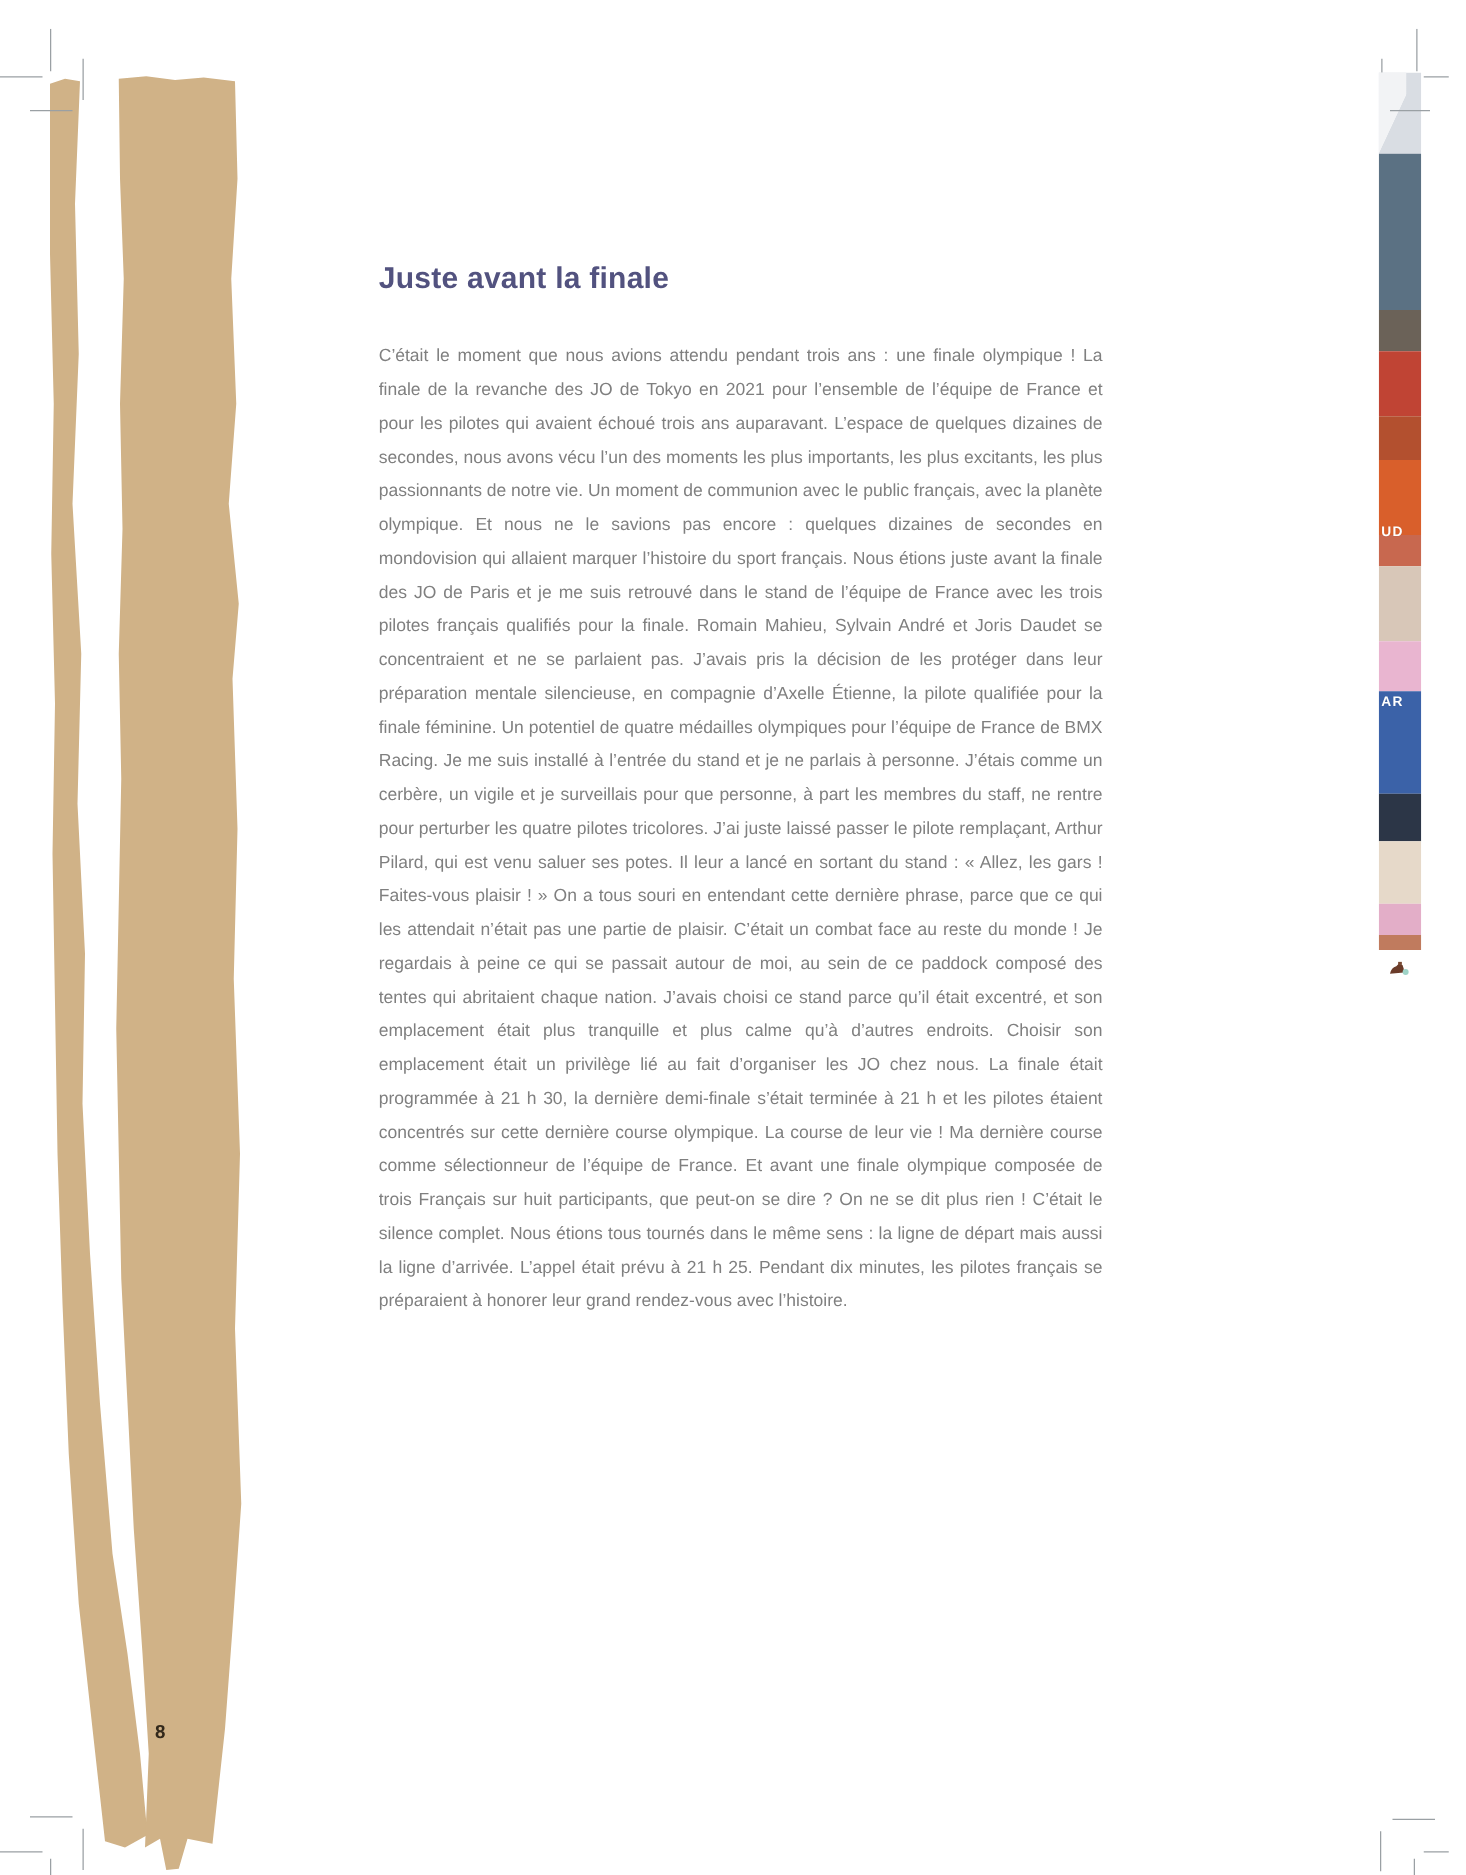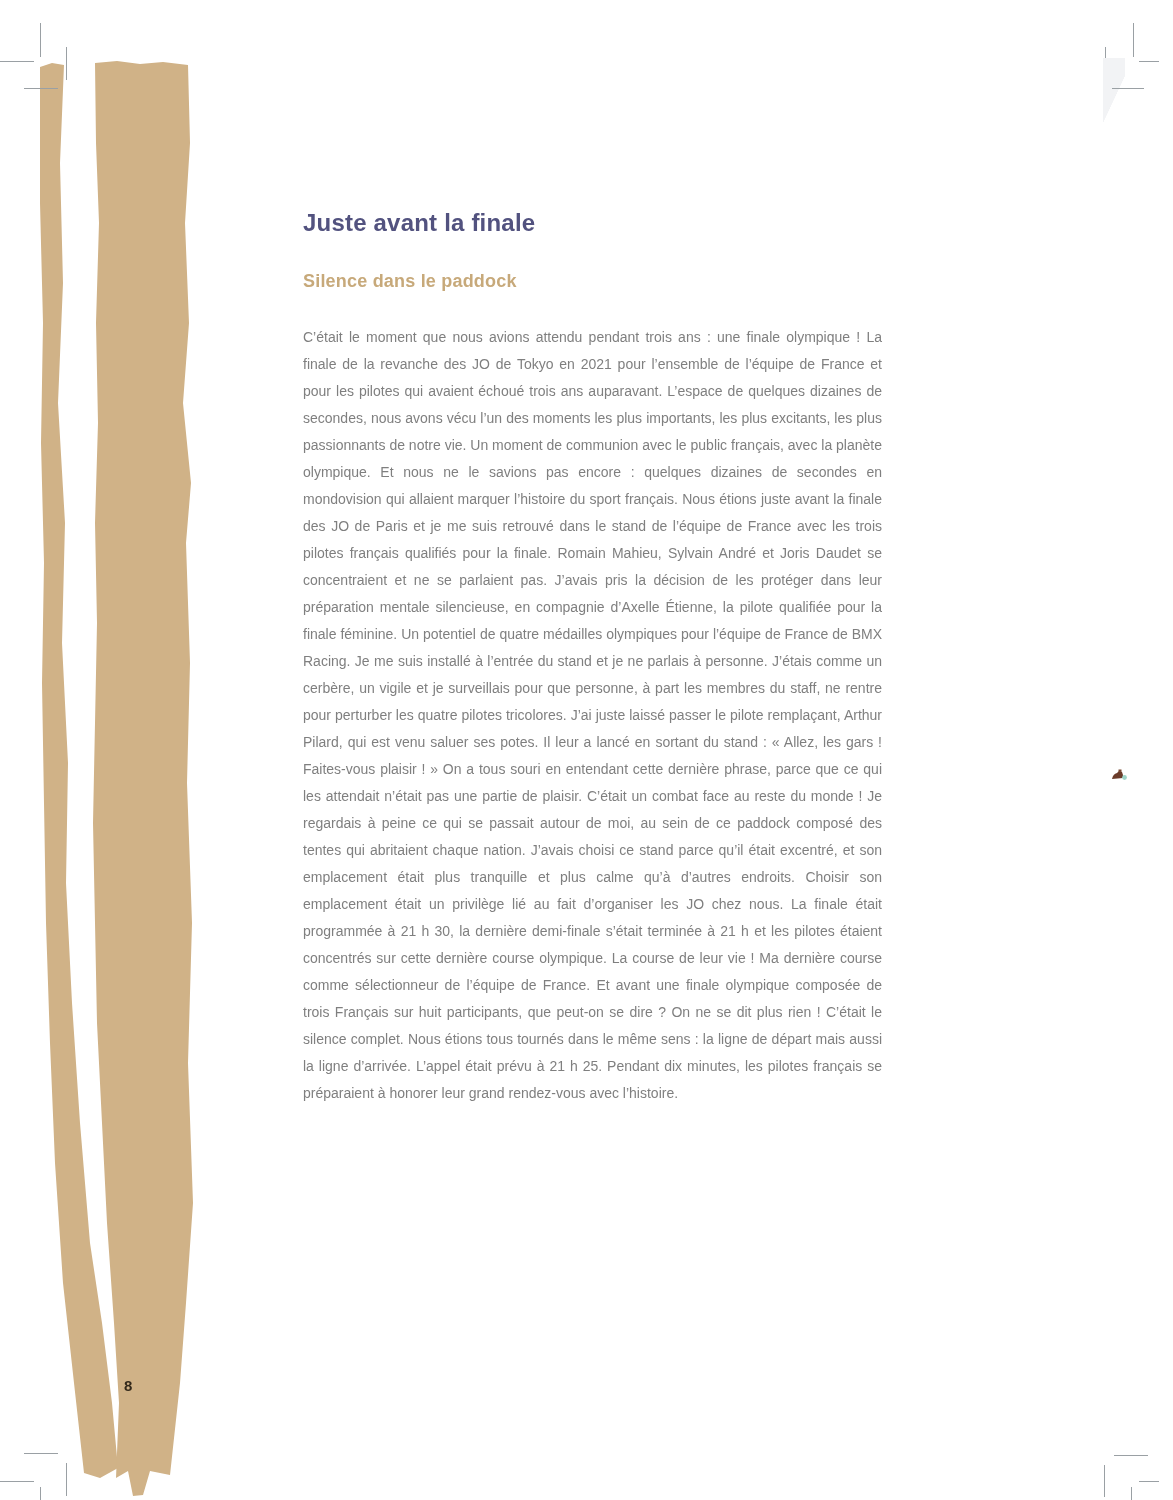--- a/index.html
+++ b/index.html
@@ -87,26 +87,43 @@
     <div class="cm v" style="left:40px;top:1464px;height:36px;"></div>
 
     <div class="cm h" style="top:1432px;left:1114px;width:34px;"></div>
     <div class="cm v" style="left:1104px;top:1442px;height:32px;"></div>
     <div class="cm h" style="top:1458px;left:1139px;width:34px;"></div>
     <div class="cm v" style="left:1131px;top:1464px;height:36px;"></div>
   </div>
 
   <div class="article">
     <h1 class="title">Juste avant la finale</h1>
-    <h2 class="subtitle">Silence dans le paddock</h2>
     <p class="body-text">C’était le moment que nous avions attendu pendant trois ans : une finale olympique ! La finale de la revanche des JO de Tokyo en 2021 pour l’ensemble de l’équipe de France et pour les pilotes qui avaient échoué trois ans auparavant. L’espace de quelques dizaines de secondes, nous avons vécu l’un des moments les plus importants, les plus excitants, les plus passionnants de notre vie. Un moment de communion avec le public français, avec la planète olympique. Et nous ne le savions pas encore : quelques dizaines de secondes en mondovision qui allaient marquer l’histoire du sport français. Nous étions juste avant la finale des JO de Paris et je me suis retrouvé dans le stand de l’équipe de France avec les trois pilotes français qualifiés pour la finale. Romain Mahieu, Sylvain André et Joris Daudet se concentraient et ne se parlaient pas. J’avais pris la décision de les protéger dans leur préparation mentale silencieuse, en compagnie d’Axelle Étienne, la pilote qualifiée pour la finale féminine. Un potentiel de quatre médailles olympiques pour l’équipe de France de BMX Racing. Je me suis installé à l’entrée du stand et je ne parlais à personne. J’étais comme un cerbère, un vigile et je surveillais pour que personne, à part les membres du staff, ne rentre pour perturber les quatre pilotes tricolores. J’ai juste laissé passer le pilote remplaçant, Arthur Pilard, qui est venu saluer ses potes. Il leur a lancé en sortant du stand : « Allez, les gars ! Faites-vous plaisir ! » On a tous souri en entendant cette dernière phrase, parce que ce qui les attendait n’était pas une partie de plaisir. C’était un combat face au reste du monde ! Je regardais à peine ce qui se passait autour de moi, au sein de ce paddock composé des tentes qui abritaient chaque nation. J’avais choisi ce stand parce qu’il était excentré, et son emplacement était plus tranquille et plus calme qu’à d’autres endroits. Choisir son emplacement était un privilège lié au fait d’organiser les JO chez nous. La finale était programmée à 21 h 30, la dernière demi-finale s’était terminée à 21 h et les pilotes étaient concentrés sur cette dernière course olympique. La course de leur vie ! Ma dernière course comme sélectionneur de l’équipe de France. Et avant une finale olympique composée de trois Français sur huit participants, que peut-on se dire ? On ne se dit plus rien ! C’était le silence complet. Nous étions tous tournés dans le même sens : la ligne de départ mais aussi la ligne d’arrivée. L’appel était prévu à 21 h 25. Pendant dix minutes, les pilotes français se préparaient à honorer leur grand rendez-vous avec l’histoire.</p>
   </div>
 
   <div class="pagenum">8</div>
 
+  <div class="photo-strip" id="photo-strip">
+      <div class="seg" style="height: 65px; background: rgb(217, 221, 227);"></div>
+      <div class="seg" style="height: 125px; background: rgb(91, 113, 131);"></div>
+      <div class="seg" style="height: 33px; background: rgb(107, 98, 88);"></div>
+      <div class="seg" style="height: 52px; background: rgb(192, 68, 52);"></div>
+      <div class="seg" style="height: 35px; background: rgb(179, 80, 47);"></div>
+      <div class="seg" style="height: 60px; background: rgb(217, 95, 43);"></div>
+      <div class="seg" style="height: 25px; background: rgb(200, 104, 79);"></div>
+      <div class="seg" style="height: 60px; background: rgb(216, 199, 184);"></div>
+      <div class="seg" style="height: 40px; background: rgb(233, 181, 208);"></div>
+      <div class="seg" style="height: 82px; background: rgb(59, 98, 168);"></div>
+      <div class="seg" style="height: 38px; background: rgb(44, 54, 71);"></div>
+      <div class="seg" style="height: 50px; background: rgb(230, 217, 201);"></div>
+      <div class="seg" style="height: 25px; background: rgb(227, 174, 200);"></div>
+      <div class="seg" style="height: 12px; background: rgb(192, 123, 94);"></div>
+      <div class="seg-label" style="top: 362px;">UD</div>
+      <div class="seg-label" style="top: 498px;">AR</div>
+    </div>
   <div class="strip-wedge"></div>
 
   <svg class="photo-fragment" width="20" height="14" viewBox="0 0 20 14" aria-hidden="true">
     <path d="M2,11 Q3,6 7,5 L9,3 L12,4 L13,7 L13,10 Z" fill="#6b3c2a"></path>
     <circle cx="14.5" cy="9.5" r="2.4" fill="#9fd4c8"></circle>
     <rect x="8.5" y="1.5" width="3" height="2.4" fill="#7a4a33"></rect>
   </svg>
 
 </div>
 

